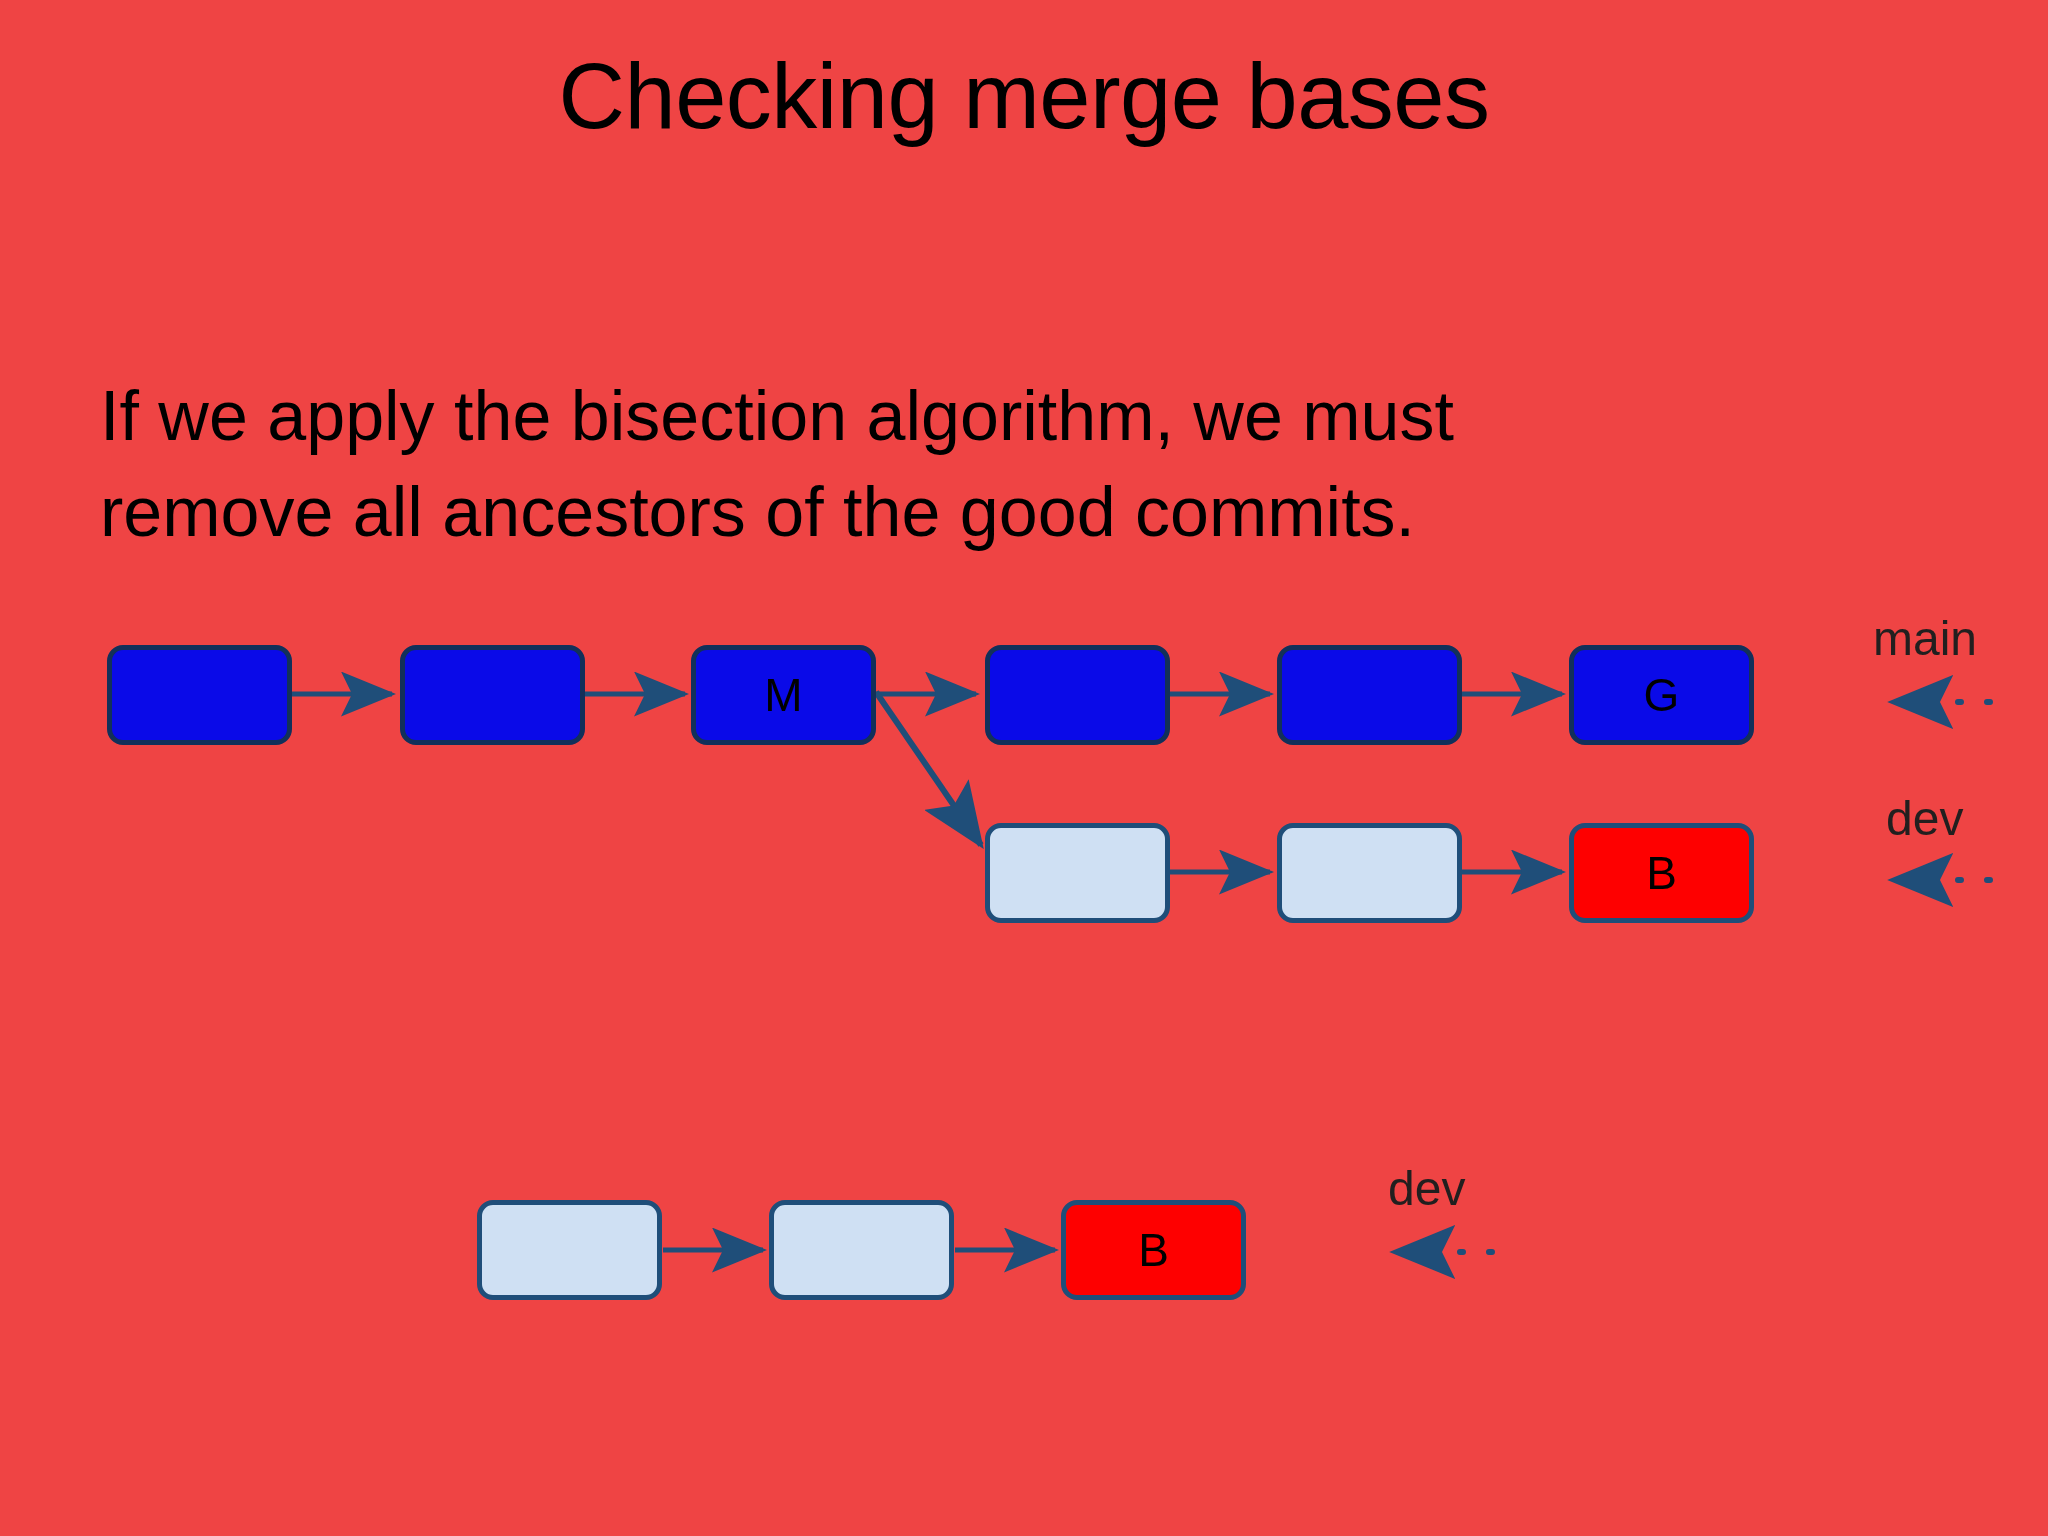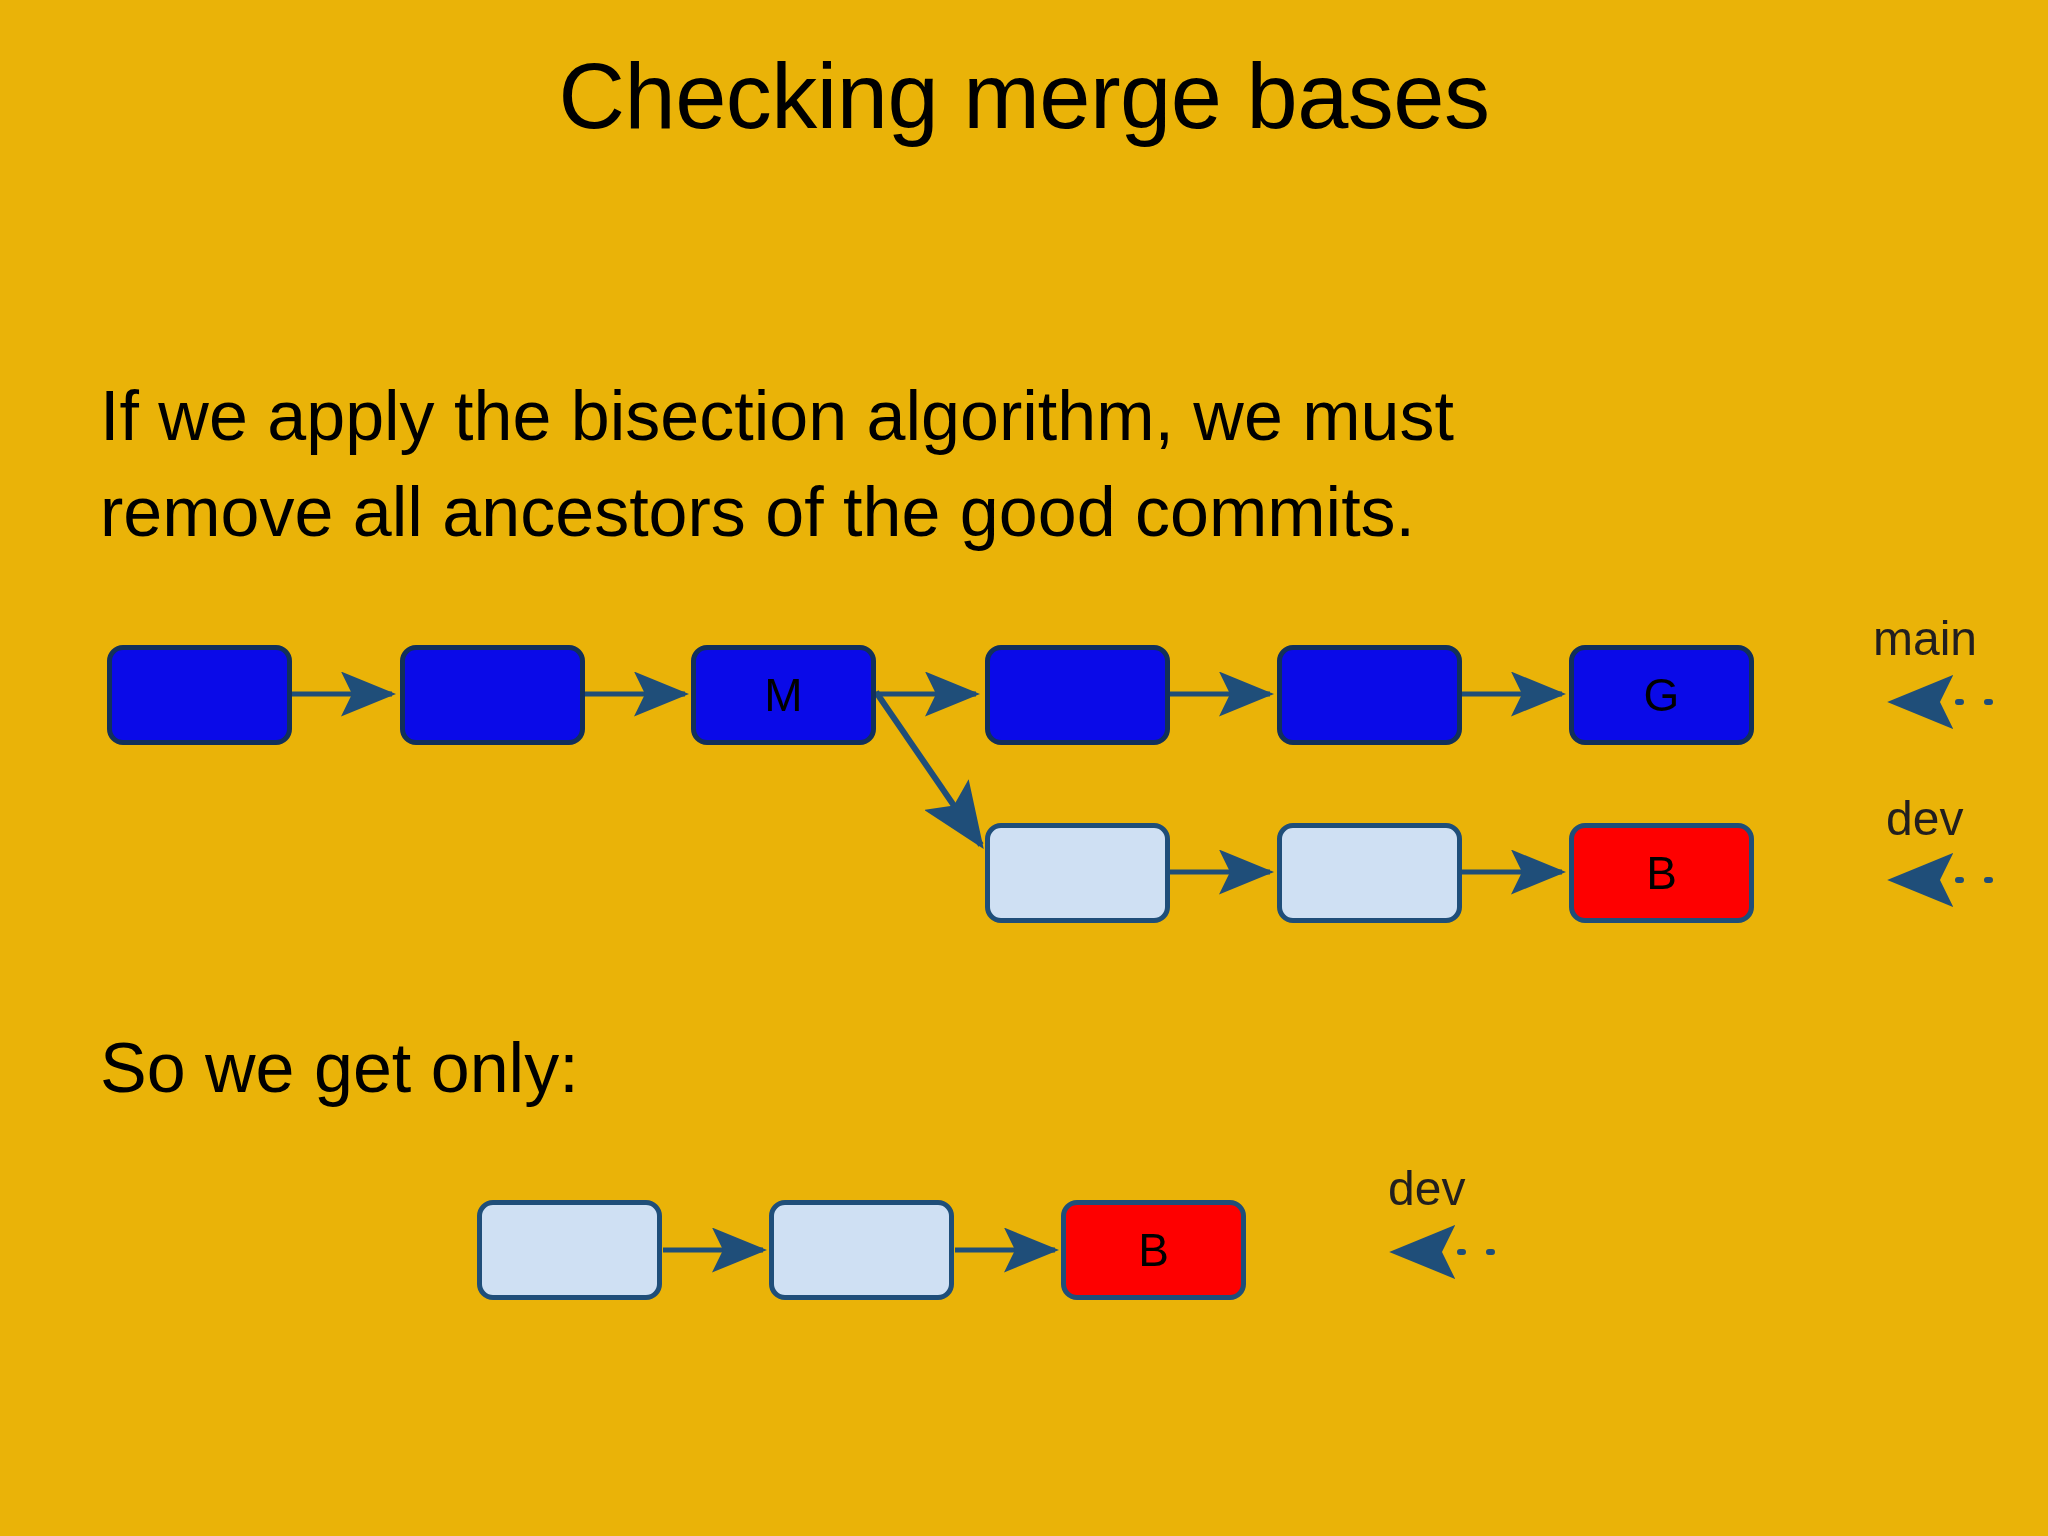--- a/index.html
+++ b/index.html
@@ -12,21 +12,21 @@
     height: 1536px;
     position: relative;
     overflow: hidden;
     font-family: "Liberation Sans", sans-serif;
     color: #000000;
   }
 
   .slide {
     position: absolute;
     inset: 0;
-    background: #eab308;
+    background: #ef4444;
   }
 
   
   .title {
     position: absolute;
     left: 0;
     top: 48px;
     width: 2048px;
     text-align: center;
     font-size: 92px;
@@ -98,21 +98,20 @@
 </head>
 <body>
 
 <div class="slide">
 
   <div class="title">Checking merge bases</div>
 
   <div class="para para-1">If we apply the bisection algorithm, we must
 remove all ancestors of the good commits.</div>
 
-  <div class="para para-2">So we get only:</div>
 
   <svg class="wires" viewBox="0 0 2048 1536" xmlns="http://www.w3.org/2000/svg">
     <defs>
       <marker id="ah" markerWidth="11" markerHeight="9" refX="10.2" refY="4.5" orient="auto" markerUnits="strokeWidth">
         <path d="M0,0 L11,4.5 L0,9 L2.2,4.5 Z" fill="#1f4e79"></path>
       </marker>
       <marker id="ahl" markerWidth="11" markerHeight="9" refX="10.2" refY="4.5" orient="auto" markerUnits="strokeWidth">
         <path d="M0,0 L11,4.5 L0,9 L2.2,4.5 Z" fill="#1f4e79"></path>
       </marker>
     </defs>

